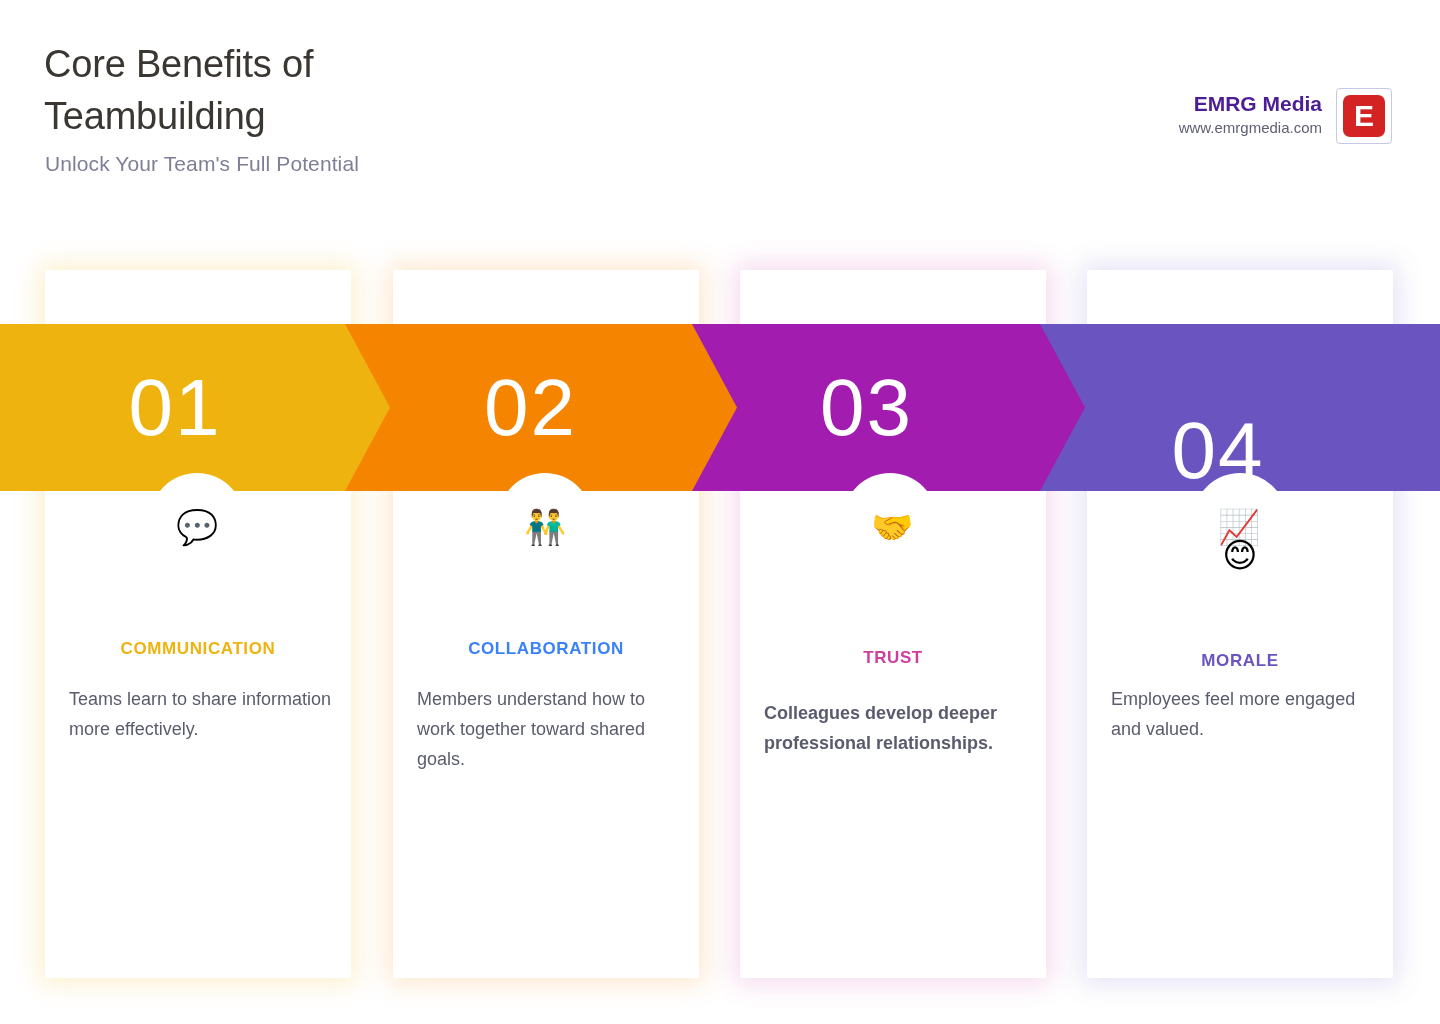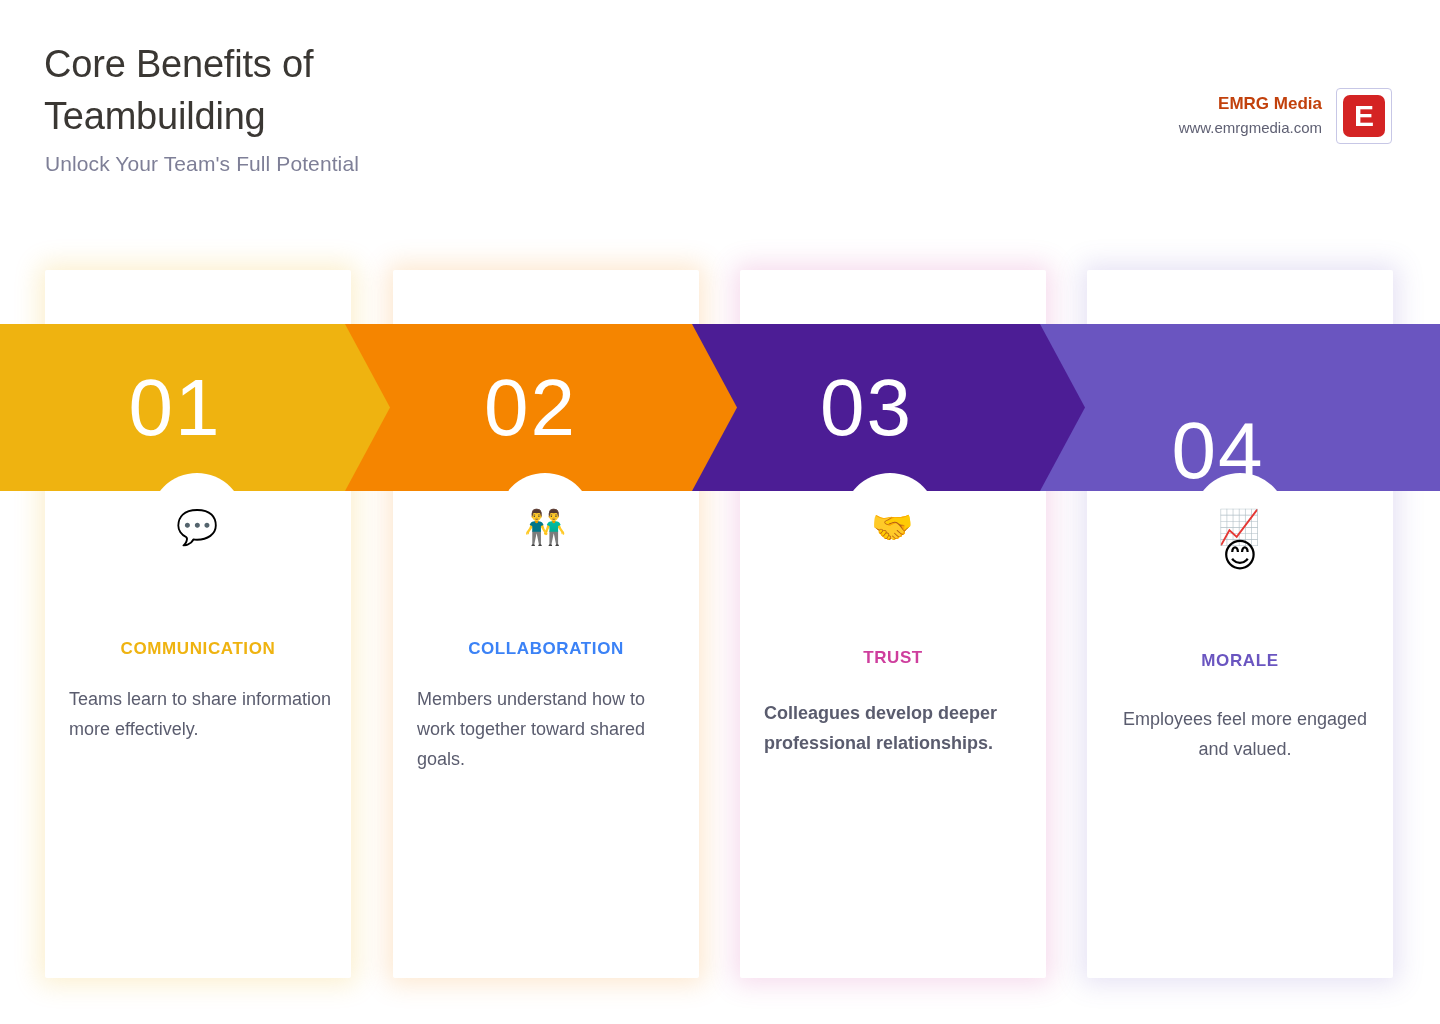--- a/index.html
+++ b/index.html
@@ -18,21 +18,21 @@
     font-size: 38px; line-height: 52px; font-weight: 400;
     color: #3a3733; letter-spacing: -0.2px;
   }
   .title-line2 { display: block; }
   .subtitle {
     position: absolute; left: 45px; top: 152px;
     font-size: 21px; font-weight: 400; color: #7e7f97; letter-spacing: 0.1px;
   }
   .brand { position: absolute; right: 48px; top: 88px; display: flex; align-items: center; gap: 14px; }
   .brand-text { text-align: right; }
-  .brand-name { font-size: 17px; font-weight: 700; color: #c2410c; line-height: 24px; }
+  .brand-name { font-size: 21px; font-weight: 700; color: #4c1d95; line-height: 24px; }
   .brand-url  { font-size: 15px; font-weight: 400; color: #5f6073; line-height: 24px; }
   .logo-box {
     width: 56px; height: 56px; border: 1px solid #c7c7e6; border-radius: 4px;
     background: #fff; display: flex; align-items: center; justify-content: center;
   }
   .logo-sq {
     width: 42px; height: 42px; border-radius: 7px; background: #d42323;
     display: flex; align-items: center; justify-content: center;
     color: #fff; font-size: 30px; font-weight: 700; line-height: 1;
     font-family: "Liberation Sans", sans-serif;
@@ -57,21 +57,21 @@
   }
   .band .num {
     font-size: 80px; font-weight: 300; color: #ffffff;
     letter-spacing: 2px; line-height: 1; position: relative;
     transform: translateX(-6px);
   }
   .b1 { left: 0px;    width: 390px;  background: #EFB310;
         clip-path: polygon(0 0, 345px 0, 390px 50%, 345px 100%, 0 100%); z-index: 4; }
   .b2 { left: 345px;  width: 392px;  background: #F58500;
         clip-path: polygon(0 0, 347px 0, 392px 50%, 347px 100%, 0 100%); z-index: 3; }
-  .b3 { left: 692px;  width: 393px;  background: #4c1d95;
+  .b3 { left: 692px;  width: 393px;  background: #a21caf;
         clip-path: polygon(0 0, 348px 0, 393px 50%, 348px 100%, 0 100%); z-index: 2; }
   .b4 { left: 1040px; width: 400px;  background: #6A55C0; z-index: 1; align-items: flex-end; }
   .b1 .num { transform: translateX(-20px); }
   .b2 .num { transform: translateX(-22px); margin-left: 23px; }
   .b3 .num { transform: translateX(-22px); }
   .b4 .num { transform: translateX(-22px); }
 
   
   .notch {
     position: absolute; top: 473px; width: 94px; height: 94px;
@@ -98,21 +98,21 @@
   }
 
   .c1 .label { top: 369px; color: #EFB310; }
   .c2 .label { top: 369px; color: #3b82f6; }
   .c3 .label { top: 378px; color: #CE3E9D; }
   .c4 .label { top: 381px; color: #6A55C0; }
 
   .c1 .desc { top: 414px; }
   .c2 .desc { top: 414px; }
   .c3 .desc { top: 428px; font-weight: bold; }
-  .c4 .desc { top: 434px; text-align: center; }
+  .c4 .desc { top: 414px; }
 </style>
 </head>
 <body>
 
 <div id="canvas">
 
   <div class="header">
     <div class="title">
       <span>Core Benefits of</span>
       <span class="title-line2">Teambuilding</span>

